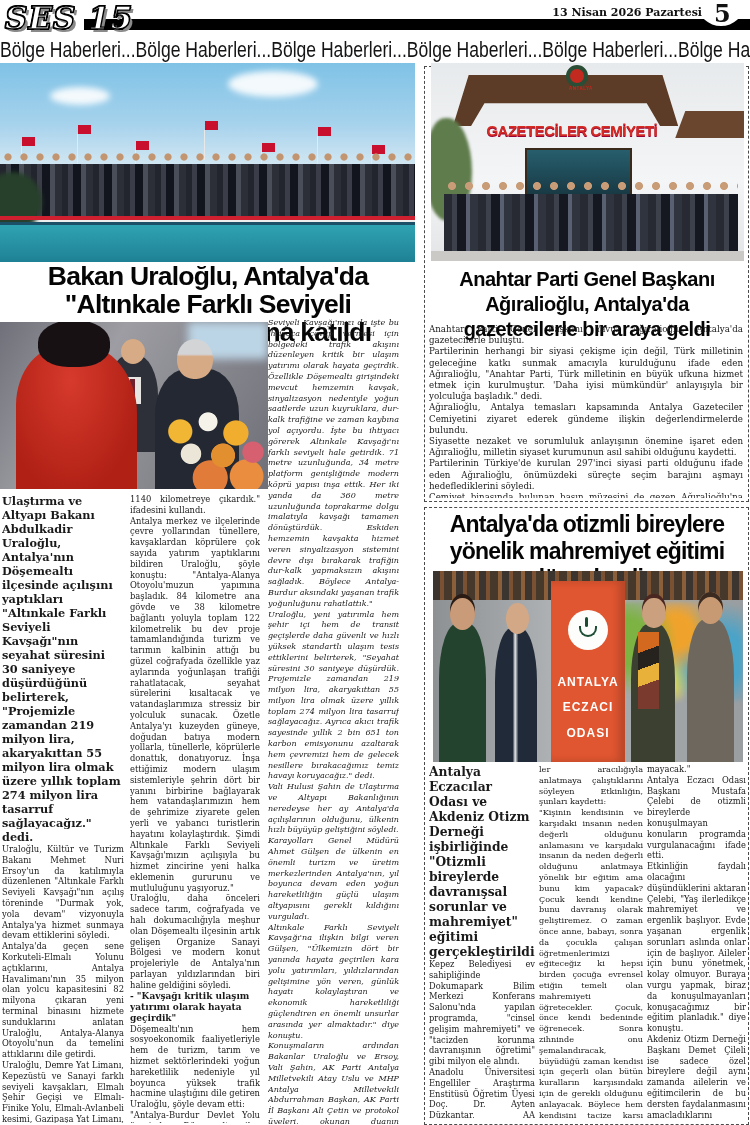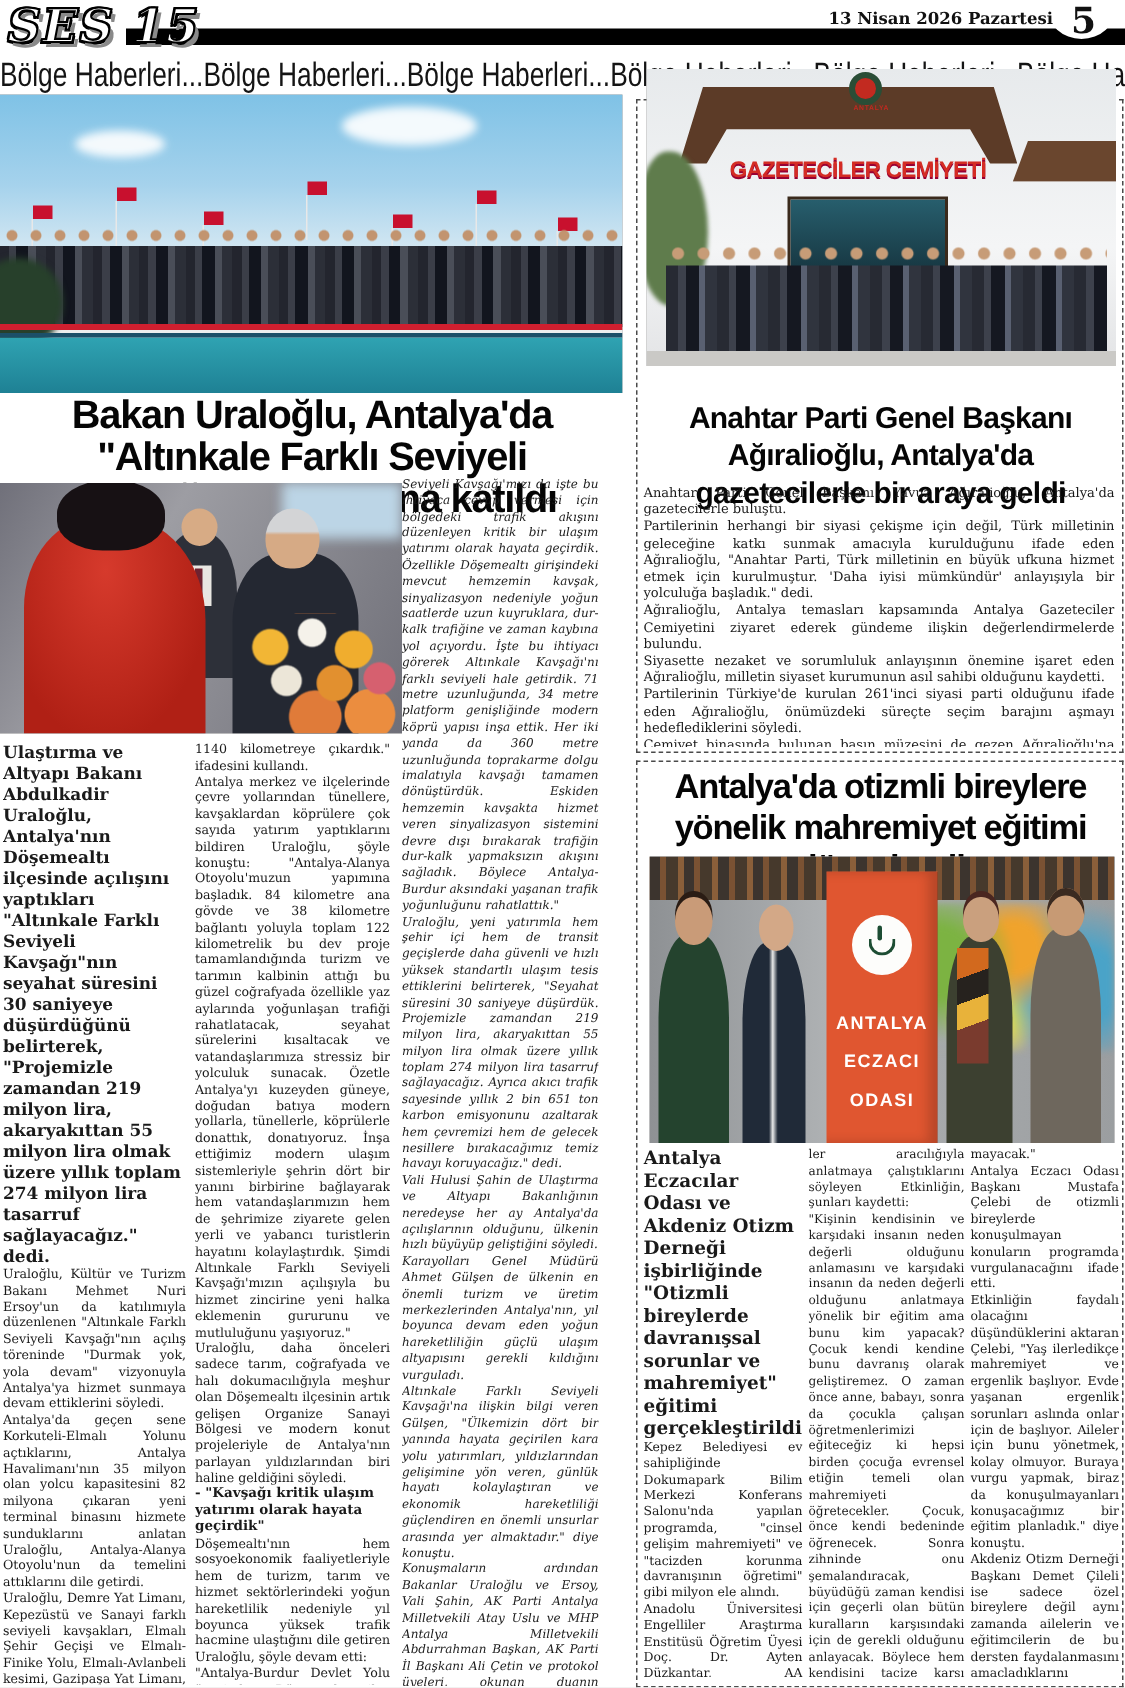--- a/index.html
+++ b/index.html
@@ -47,21 +47,21 @@
   .intro3{font-weight:bold;font-size:12.3px;line-height:15px;text-align:left;}
 
   
   #box2{left:424px;top:66px;width:323px;height:434px;border:1px dashed #4a4a4a;}
   #box3{left:424px;top:507px;width:323px;height:616px;border:1px dashed #4a4a4a;}
 
   
   .photo{overflow:hidden;background:#9a9a9a;}
   #ph1{left:0;top:63px;width:415px;height:199px;}
   #ph2{left:0;top:322px;width:268px;height:167px;}
-  #ph3{left:431px;top:46px;width:313px;height:198px;}
+  #ph3{left:431px;top:63px;width:313px;height:198px;}
   #ph4{left:433px;top:571px;width:310px;height:191px;}
   .fill{position:absolute;inset:0;}
 
   
   .p1-sky{background:linear-gradient(180deg,#7fc2e6 0%,#a5d2ec 30%,#d3e7f2 52%,#eceeee 60%);}
   .p1-cloud{position:absolute;background:#fff;border-radius:50%;filter:blur(3px);opacity:.9;}
   .p1-heads{position:absolute;left:0;top:44%;width:100%;height:9%;
     background-image:radial-gradient(circle at 8px 6px,#c2946f 3.2px,rgba(0,0,0,0) 4px);
     background-size:16px 14px;background-repeat:repeat-x;}
   .p1-bodies{position:absolute;left:0;top:51%;width:100%;height:27%;
@@ -236,21 +236,21 @@
     <div class="p3-ground"></div>
   </div>
 
   <div class="abs headline" id="h2">Anahtar Parti Genel Başkanı Ağıralioğlu, Antalya'da gazetecilerle bir araya geldi</div>
 
   <div class="abs col" id="a2body">
     <p>Anahtar Parti Genel Başkanı Yavuz Ağıralioğlu, Antalya'da gazetecilerle buluştu.</p>
     <p>Partilerinin herhangi bir siyasi çekişme için değil, Türk milletinin geleceğine katkı sunmak amacıyla kurulduğunu ifade eden Ağıralioğlu, "Anahtar Parti, Türk milletinin en büyük ufkuna hizmet etmek için kurulmuştur. 'Daha iyisi mümkündür' anlayışıyla bir yolculuğa başladık." dedi.</p>
     <p>Ağıralioğlu, Antalya temasları kapsamında Antalya Gazeteciler Cemiyetini ziyaret ederek gündeme ilişkin değerlendirmelerde bulundu.</p>
     <p>Siyasette nezaket ve sorumluluk anlayışının önemine işaret eden Ağıralioğlu, milletin siyaset kurumunun asıl sahibi olduğunu kaydetti.</p>
-    <p>Partilerinin Türkiye'de kurulan 261'inci siyasi parti olduğunu ifade eden Ağıralioğlu, önümüzdeki süreçte seçim barajını aşmayı hedeflediklerini söyledi.</p>
+    <p>Partilerinin Türkiye'de kurulan 297'inci siyasi parti olduğunu ifade eden Ağıralioğlu, önümüzdeki süreçte seçim barajını aşmayı hedeflediklerini söyledi.</p>
     <p>Cemiyet binasında bulunan basın müzesini de gezen Ağıralioğlu'na Antalya Gazeteciler Cemiyeti Başkanı İdris Taş tarafından bilgi verildi.</p>
 
   </div>
 
   <div class="abs" id="box3"></div>
 
   <div class="abs headline" id="h3">Antalya'da otizmli bireylere yönelik mahremiyet eğitimi düzenlendi</div>
 
   <div class="abs photo" id="ph4">
     <div class="fill p4-bg"></div>

